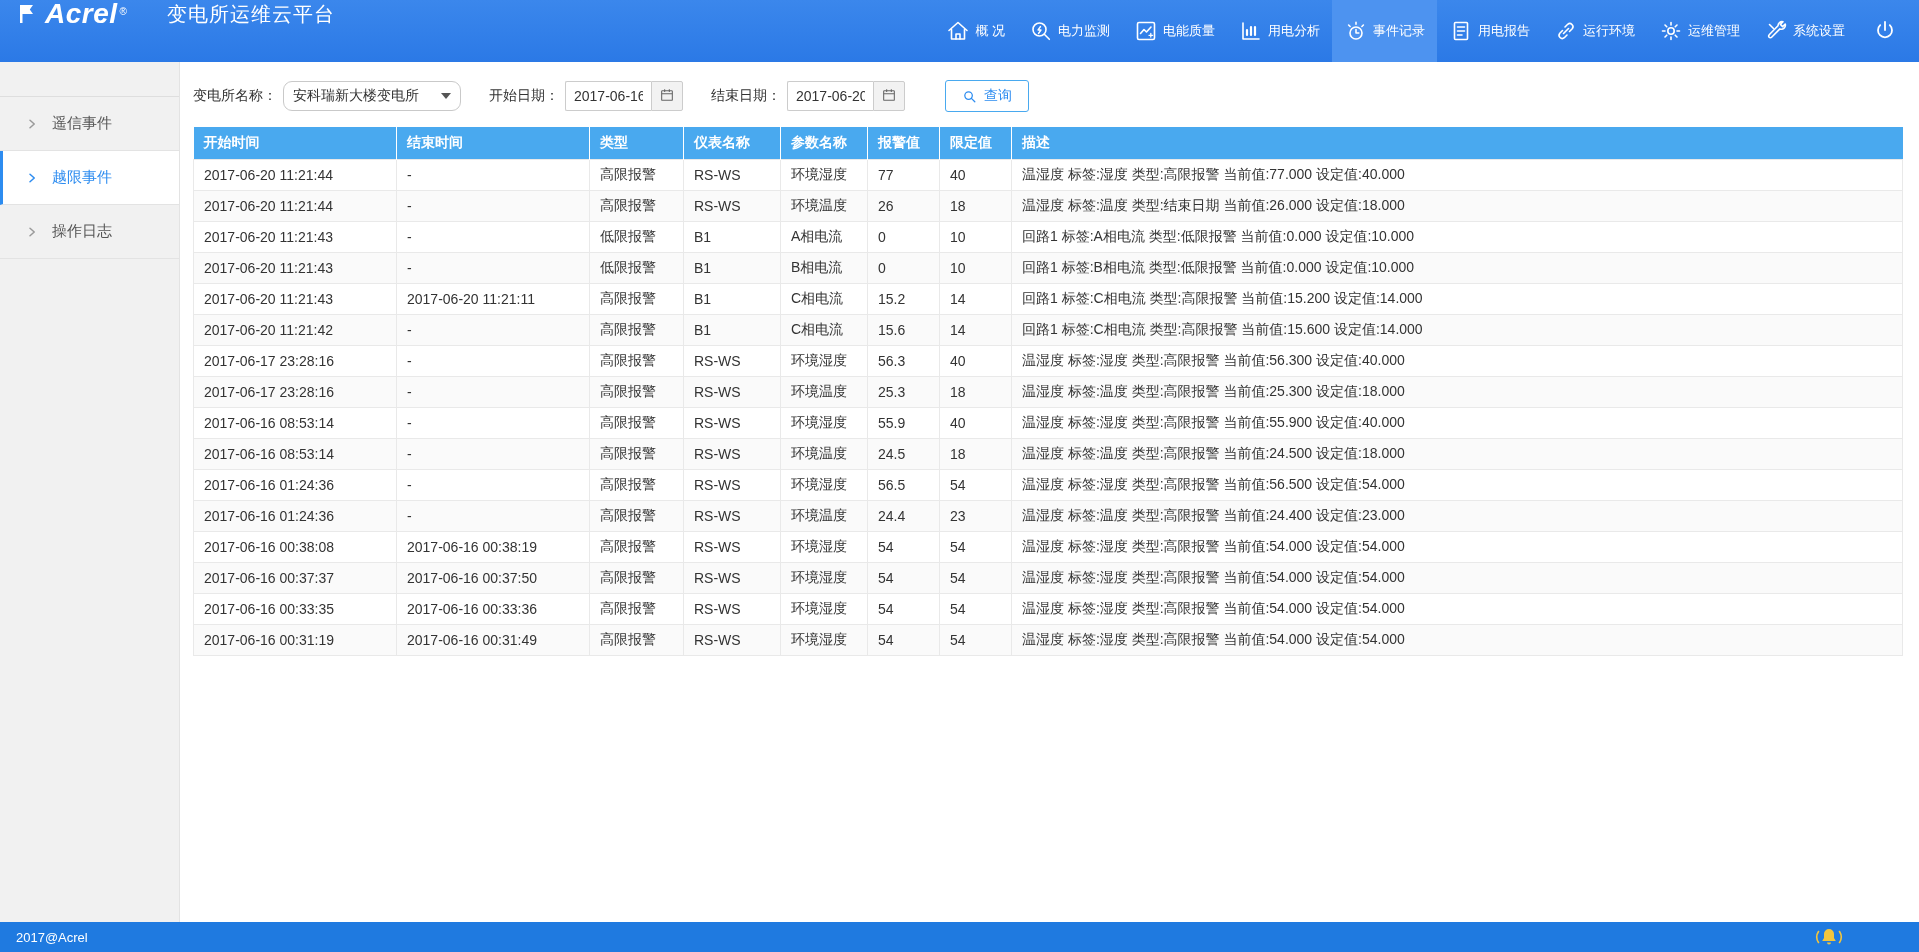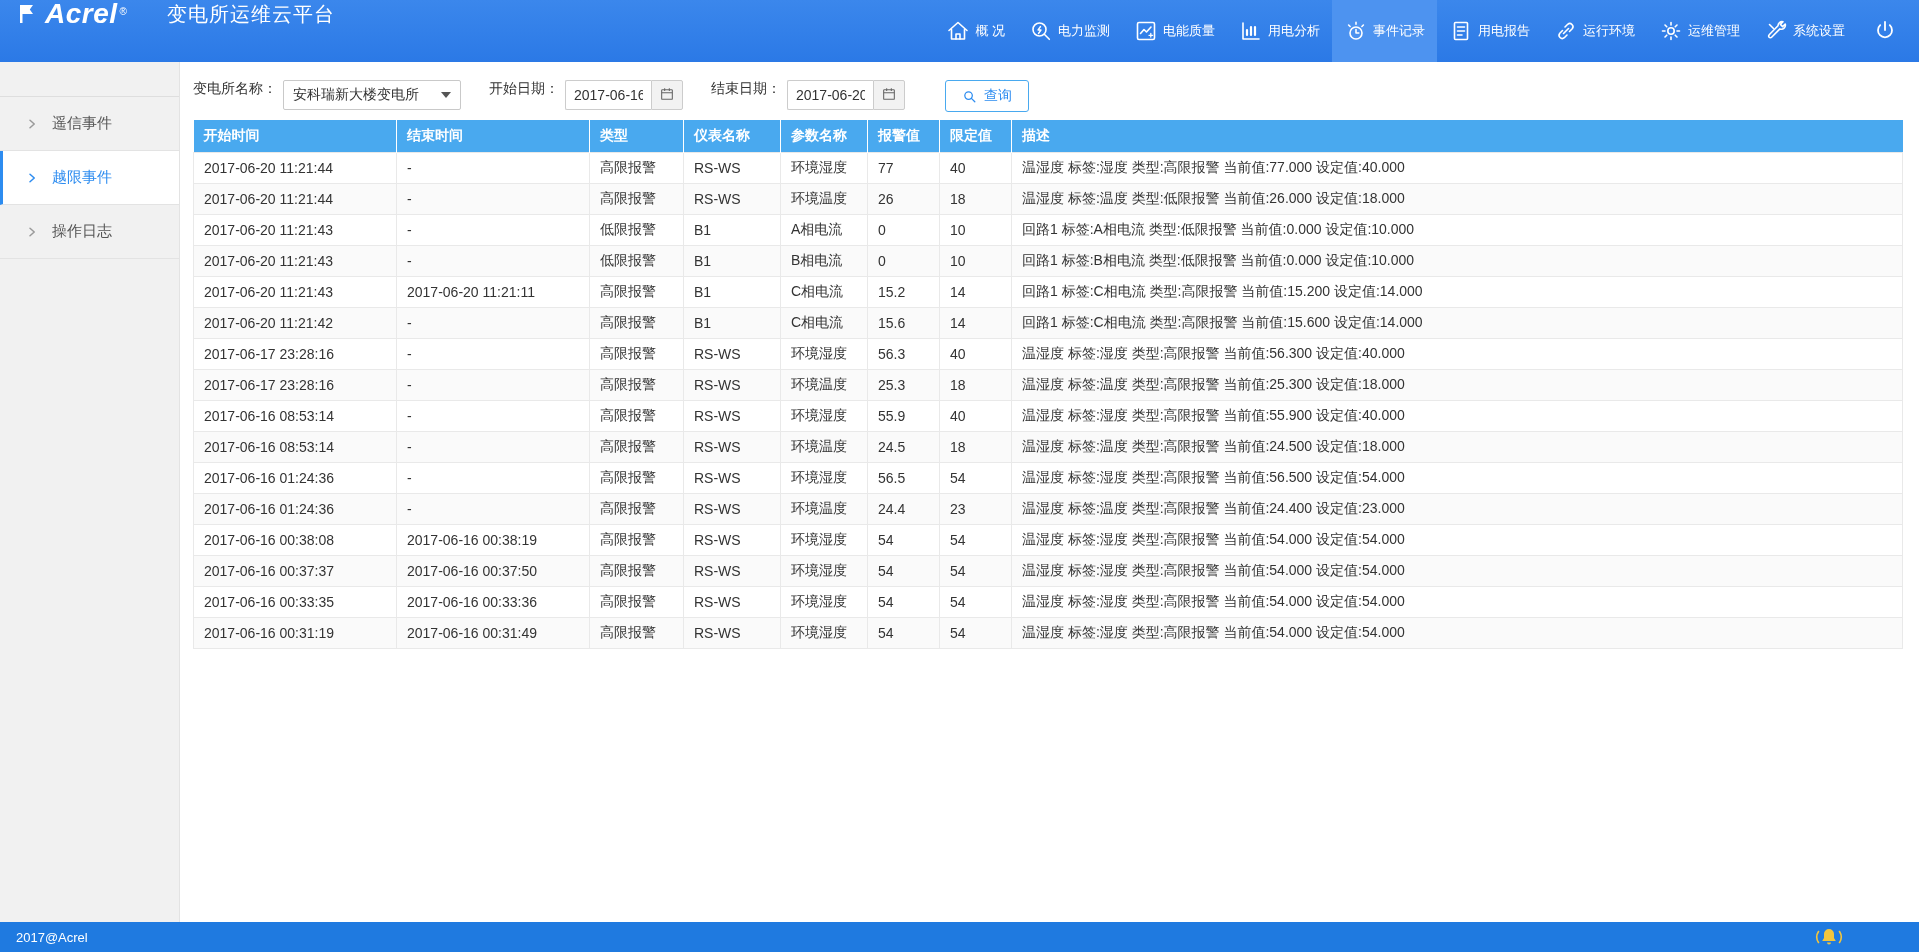--- a/index.html
+++ b/index.html
@@ -34,23 +34,23 @@
              color:#555;border-bottom:1px solid #e3e3e3;cursor:pointer}
   .side-item .chev{display:flex;color:#9a9a9a}
   .side-item .chev svg{width:12px;height:12px}
   .side-item.active{background:#fff;color:var(--accent-blue,#2d8cf0);
                     border-left:3px solid var(--accent-blue,#2d8cf0);padding-left:23px}
   .side-item.active .chev{color:var(--accent-blue,#2d8cf0)}
 
   .main{flex:1;padding:18px 16px 0 13px;overflow:hidden;background:#fff}
 
   
-  .filter-bar{display:flex;align-items:flex-start;margin-bottom:8px;font-size:14px}
+  .filter-bar{display:flex;align-items:center;margin-bottom:15px;font-size:14px}
   .filter-bar label{margin-right:6px;white-space:nowrap}
-  .select{width:178px;height:30px;border:1px solid #c9c9c9;border-radius:2px;background:#fff;
+  .select{width:178px;height:30px;border:1px solid #c9c9c9;border-radius:9px;background:#fff;
           display:flex;align-items:center;justify-content:space-between;padding:0 9px;margin-right:28px;cursor:pointer}
   .caret-down{width:0;height:0;border-left:5px solid transparent;border-right:5px solid transparent;border-top:6px solid #555}
   .input-group{display:flex;margin-right:28px}
   .date-input{width:86px;height:30px;border:1px solid #ccc;border-right:none;border-radius:2px 0 0 2px;
               padding:0 8px;font-size:14px;font-family:inherit;color:#333;background:#fff;outline:none}
   .cal-btn{width:32px;height:30px;border:1px solid #ccc;background:#f2f2f2;border-radius:0 2px 2px 0;
            display:flex;align-items:center;justify-content:center;cursor:pointer;color:#666;padding:0}
   .cal-btn svg{width:16px;height:16px}
   .query-btn{margin-left:12px;height:32px;padding:0 16px;background:#fff;
              border:1px solid var(--table-header-blue,#49a9ef);border-radius:3px;
@@ -308,21 +308,21 @@
               <td>温湿度 标签:湿度 类型:高限报警 当前值:77.000 设定值:40.000</td>
             </tr>
             <tr>
               <td>2017-06-20 11:21:44</td>
               <td>-</td>
               <td>高限报警</td>
               <td>RS-WS</td>
               <td>环境温度</td>
               <td>26</td>
               <td>18</td>
-              <td>温湿度 标签:温度 类型:低限报警 当前值:26.000 设定值:18.000</td>
+              <td>温湿度 标签:温度 类型:结束日期 当前值:26.000 设定值:18.000</td>
             </tr>
             <tr>
               <td>2017-06-20 11:21:43</td>
               <td>-</td>
               <td>低限报警</td>
               <td>B1</td>
               <td>A相电流</td>
               <td>0</td>
               <td>10</td>
               <td>回路1 标签:A相电流 类型:低限报警 当前值:0.000 设定值:10.000</td>

